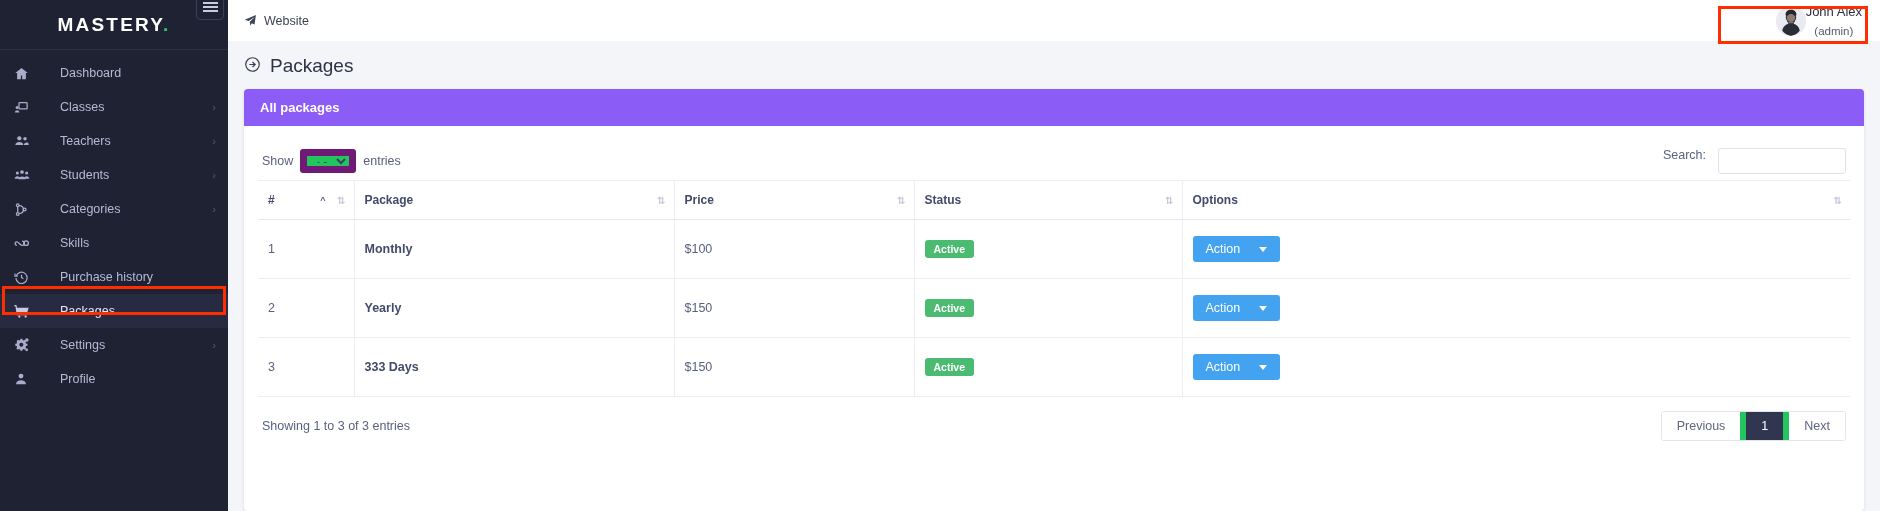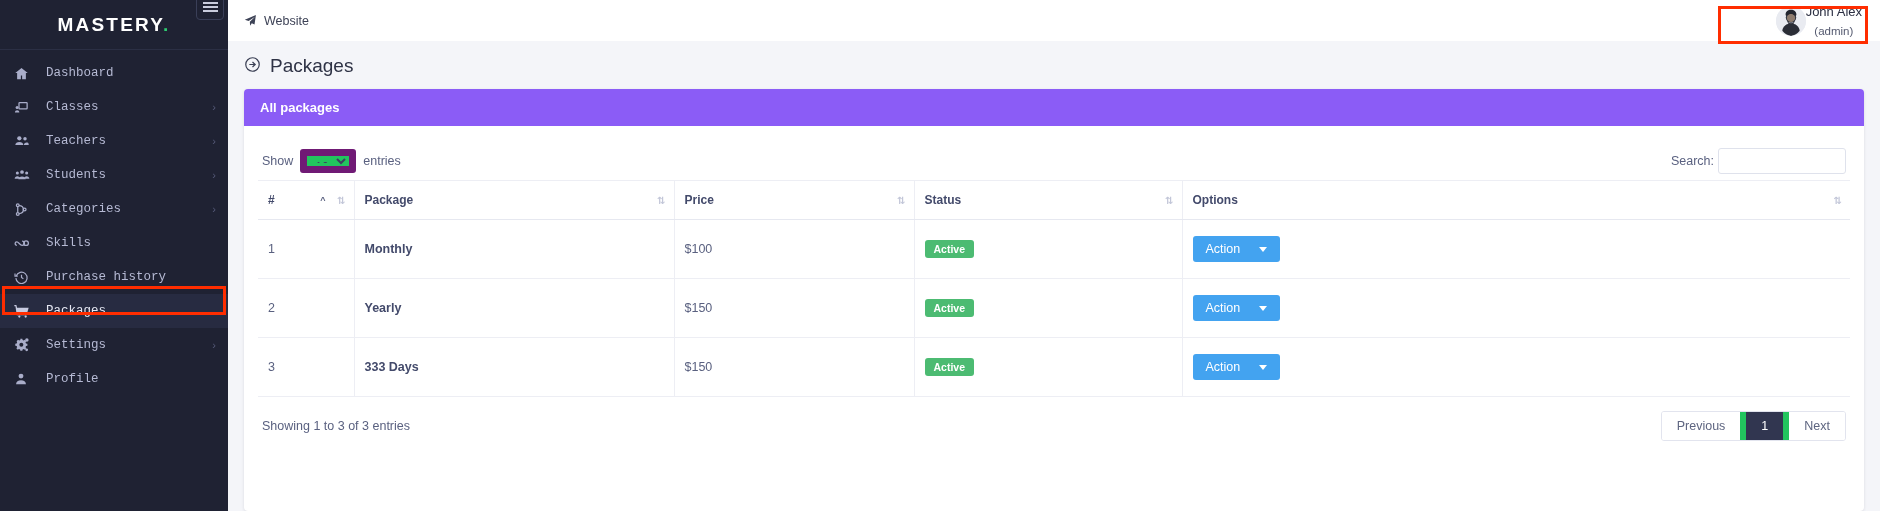--- a/index.html
+++ b/index.html
@@ -40,21 +40,21 @@
     font-size: 12.5px;
     cursor: pointer;
     position: relative;
   }
   .nav-item .ico {
     width: 22px; min-width: 22px;
     display: flex; align-items: center; justify-content: flex-start;
     color: #a9adc9;
   }
   .nav-item .ico svg { display:block; }
-  .nav-item .lbl { margin-left: 10px; flex: 1; white-space: nowrap; font-family: Liberation Mono, monospace; }
+  .nav-item .lbl { margin-left: 24px; flex: 1; white-space: nowrap; }
   .nav-item .chev {
     color: #555a78; font-size: 11px; line-height: 1;
   }
   .nav-item.active {
     background: #272b41;
     color: #e5e7f2;
   }
   .nav-item.active .ico { color: #c7cae0; }
 
   .redbox {
@@ -142,21 +142,21 @@
     font-family: "Liberation Sans", sans-serif;
     font-size: 12px;
     color: #3c4160;
     padding: 3px 4px;
     border: 7px solid #701a75;
     border-radius: 3px;
     background: #22c55e;
     width: 56px;
     height: 24px;
   }
-  .search-box { display:flex; align-items:center; gap: 4px; color: #5a6180; font-size: 12.5px; margin-left: 48px; }
+  .search-box { display:flex; gap: 12px; color: #5a6180; font-size: 12.5px; margin-left: 48px; }
   .search-box input {
     font-family: "Liberation Sans", sans-serif;
     width: 128px; height: 26px;
     border: 1px solid #dfe2ec;
     border-radius: 3px;
     padding: 0 7px;
     font-size: 12px;
     color: #3c4160;
     outline: none;
   }

